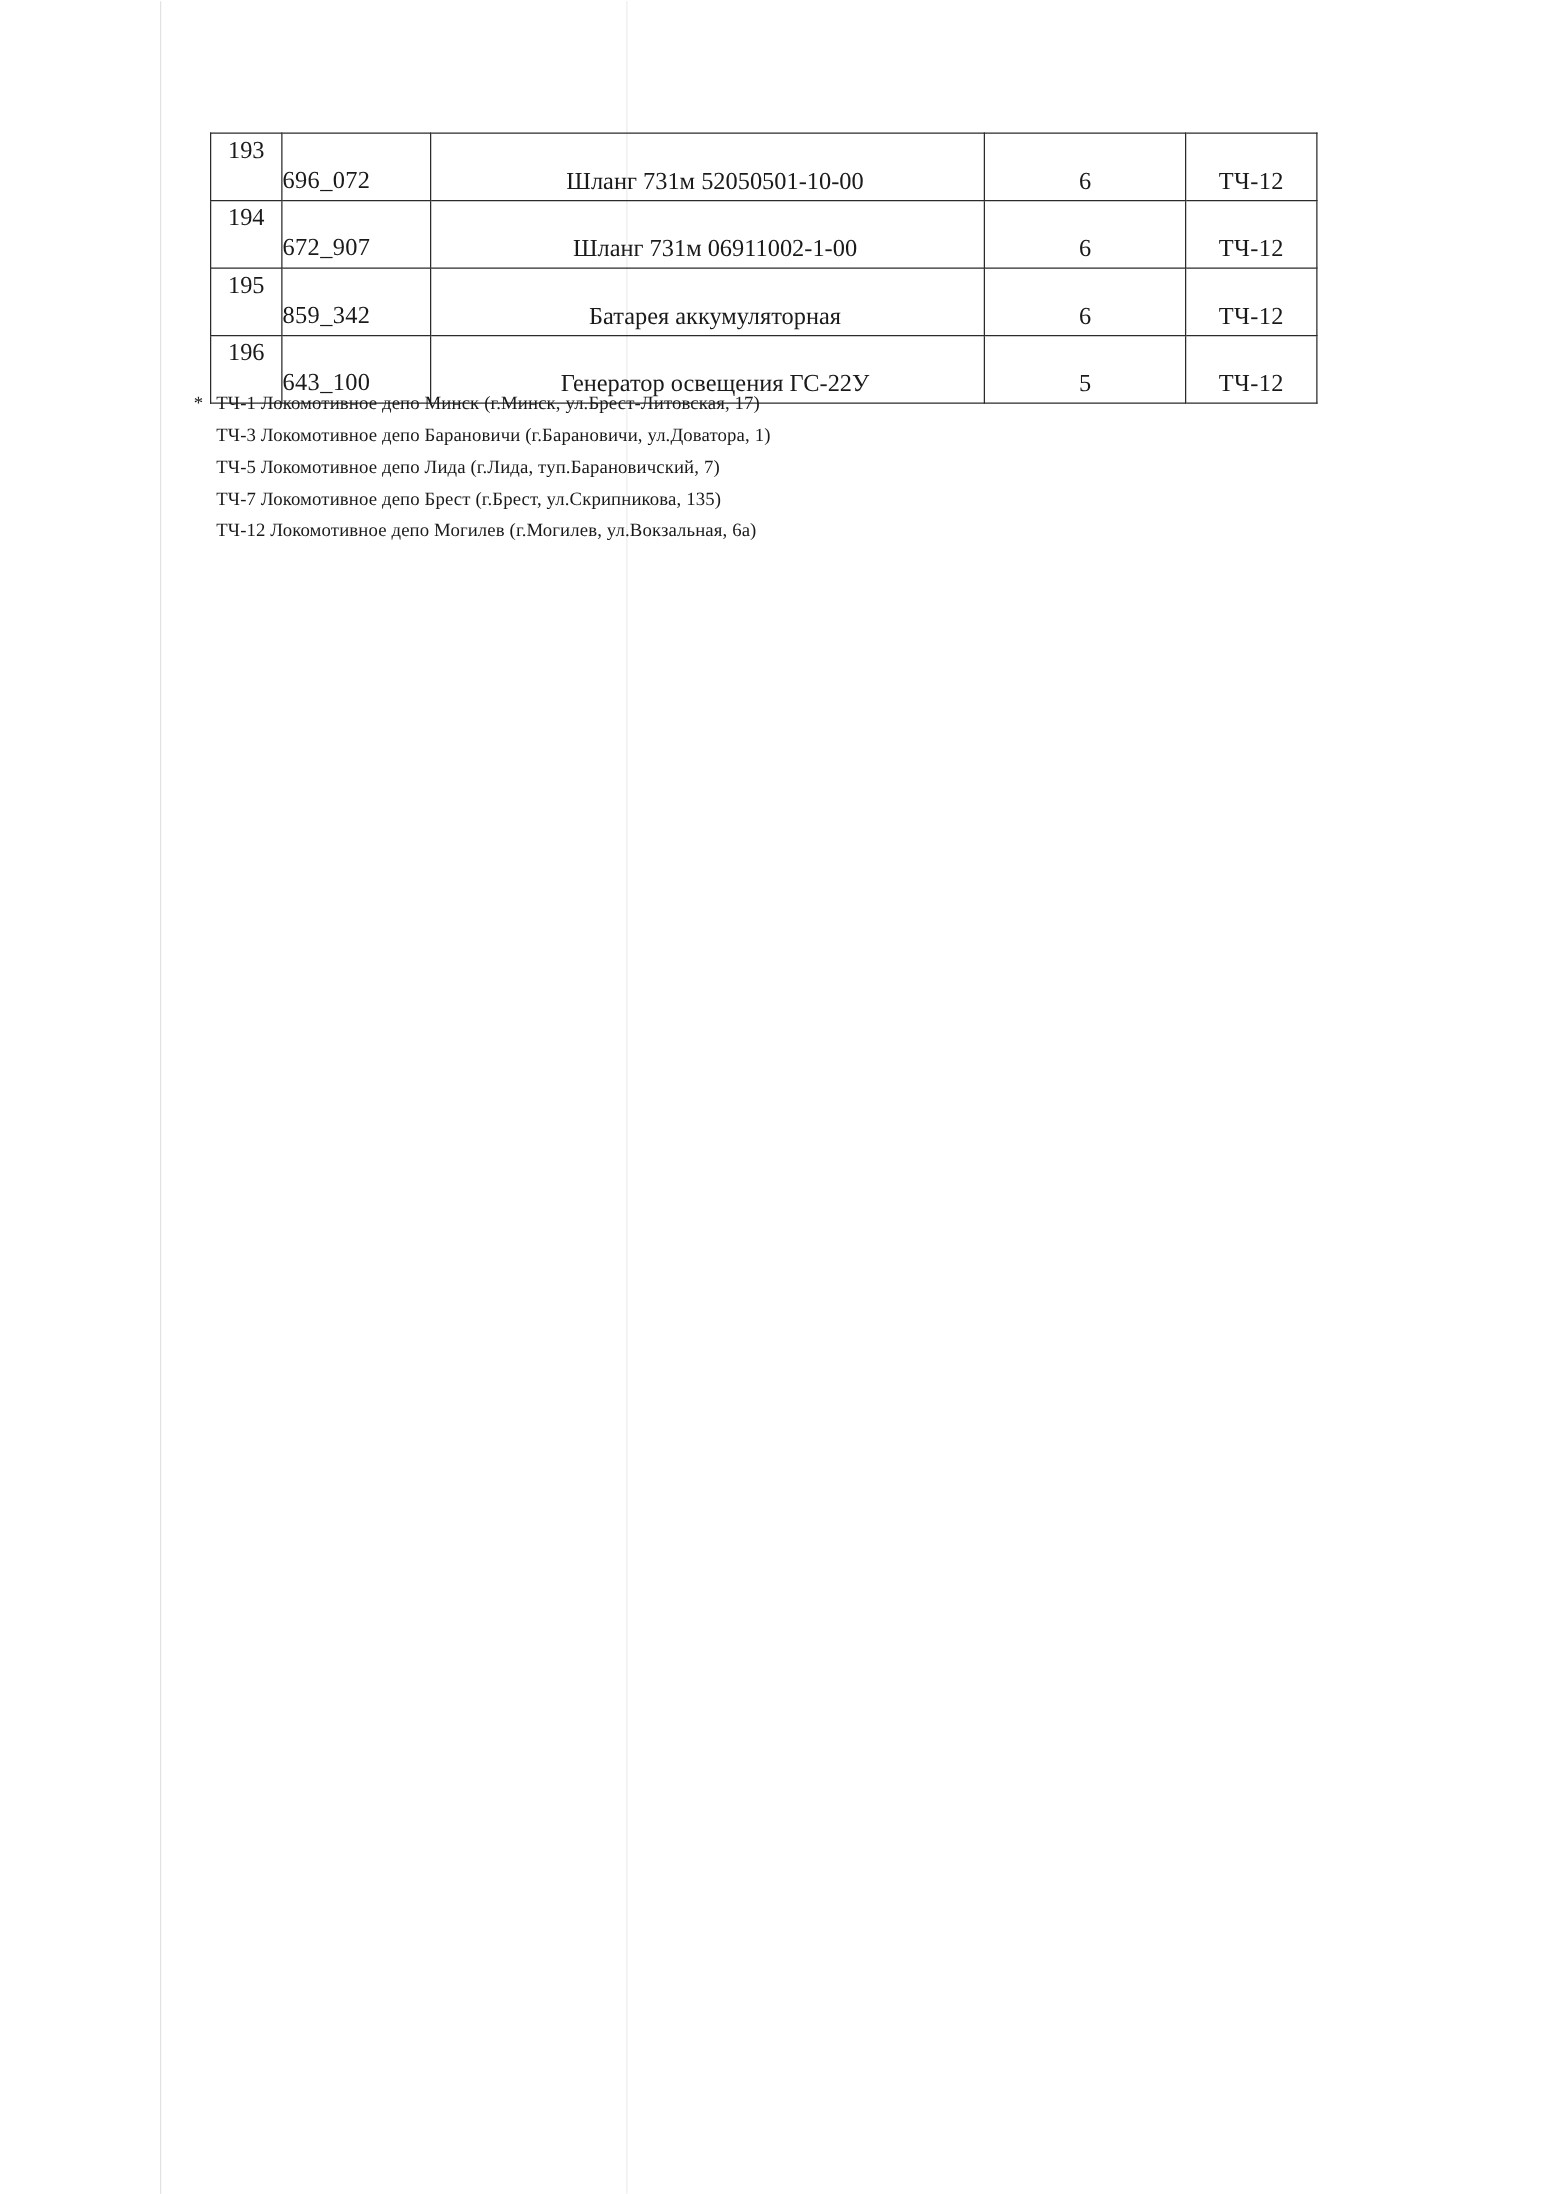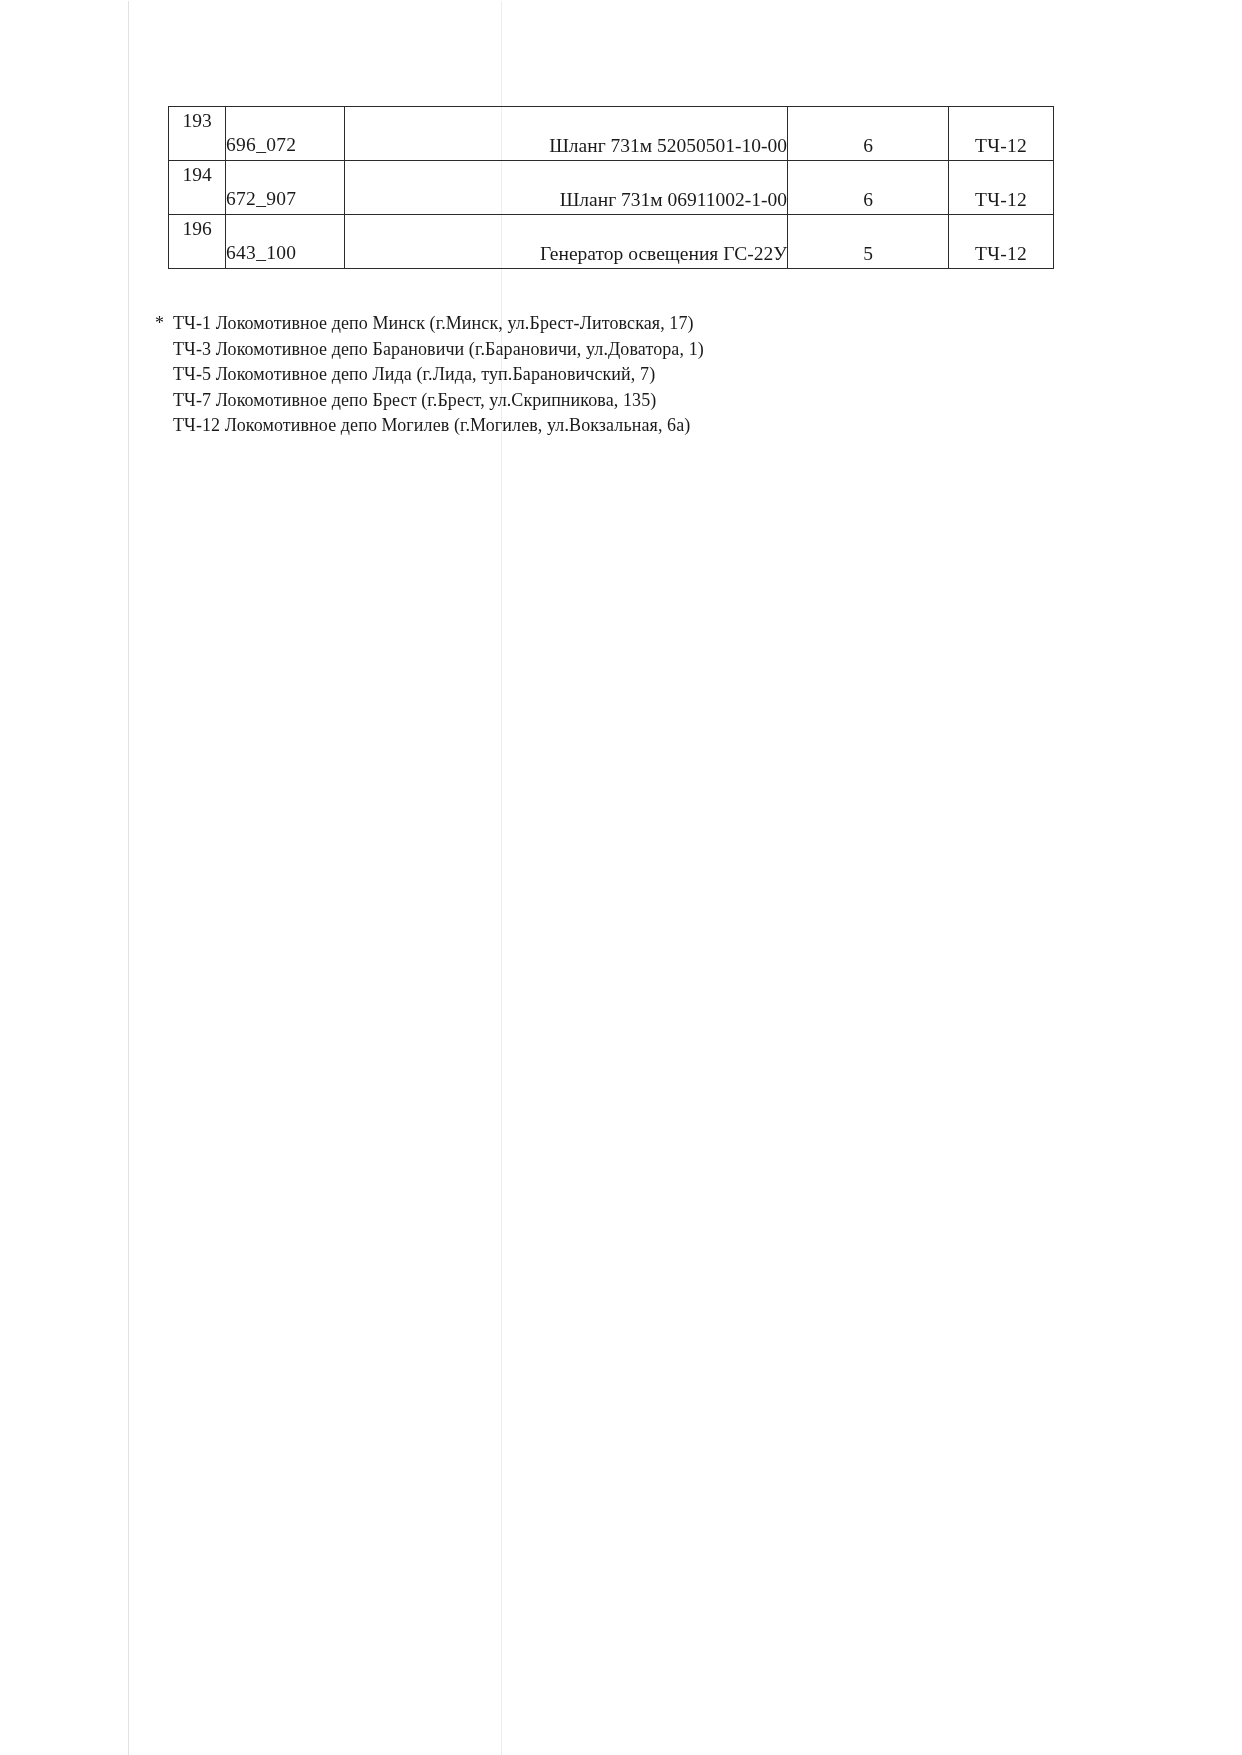--- a/index.html
+++ b/index.html
@@ -64,21 +64,21 @@
   }
   .c-code {
     width: 118px;
     text-align: left;
     vertical-align: bottom !important;
     padding-bottom: 5px !important;
     letter-spacing: 0.3px;
   }
   .c-name {
     width: 430px;
-    text-align: right;
+    text-align: center;
     padding-left: 12px !important;
     vertical-align: bottom !important;
     padding-bottom: 4px !important;
   }
   .c-qty {
     width: 160px;
     text-align: center;
     vertical-align: bottom !important;
     padding-bottom: 4px !important;
   }
@@ -91,21 +91,21 @@
   }
 
   
   .notes {
     position: absolute;
     left: 155px;
     top: 310px;
     width: 900px;
   }
   .note-line {
-    font-size: 18px;
+    font-size: 15px;
     line-height: 25.5px;
     white-space: nowrap;
     letter-spacing: 0.1px;
   }
   .note-line .star {
     display: inline-block;
     width: 18px;
   }
   .note-line.indent .star {
     visibility: hidden;
@@ -130,20 +130,27 @@
           <td class="c-depot">ТЧ-12</td>
         </tr>
         <tr>
           <td class="c-num">194</td>
           <td class="c-code">672_907</td>
           <td class="c-name">Шланг  731м 06911002-1-00</td>
           <td class="c-qty">6</td>
           <td class="c-depot">ТЧ-12</td>
         </tr>
         <tr>
+          <td class="c-num">195</td>
+          <td class="c-code">859_342</td>
+          <td class="c-name">Батарея аккумуляторная</td>
+          <td class="c-qty">6</td>
+          <td class="c-depot">ТЧ-12</td>
+        </tr>
+        <tr>
           <td class="c-num">196</td>
           <td class="c-code">643_100</td>
           <td class="c-name">Генератор освещения ГС-22У</td>
           <td class="c-qty">5</td>
           <td class="c-depot">ТЧ-12</td>
         </tr>
       </tbody>
     </table>
   </div>
 

